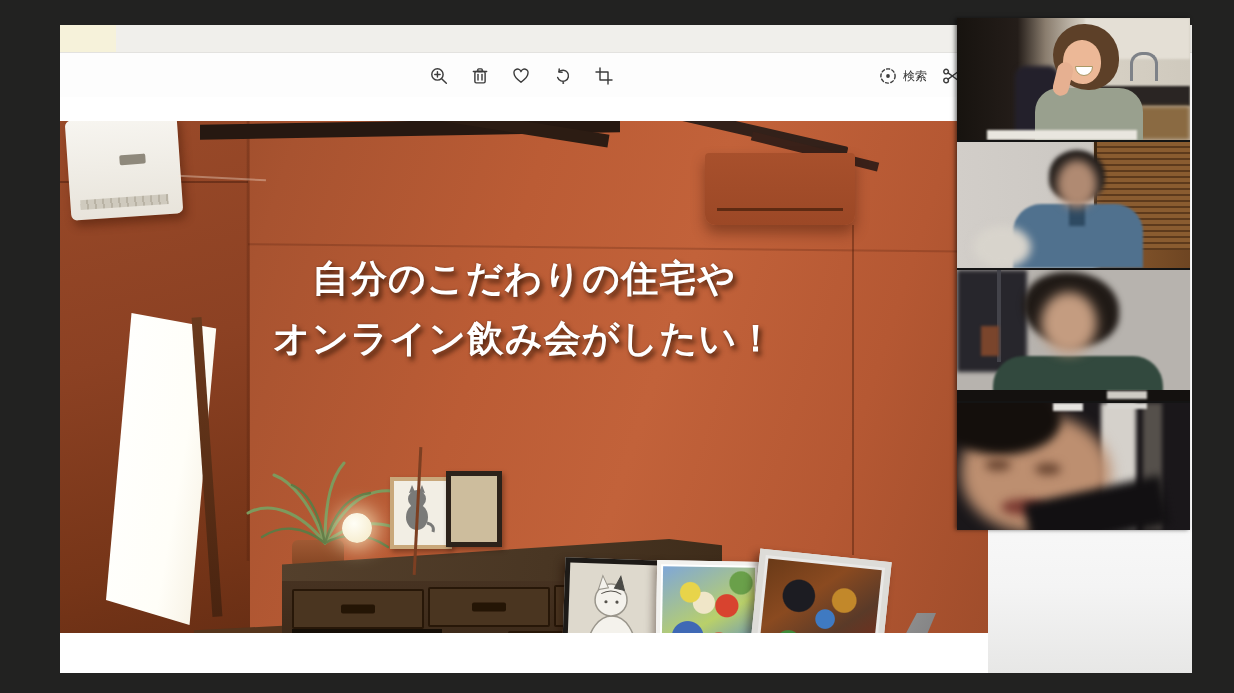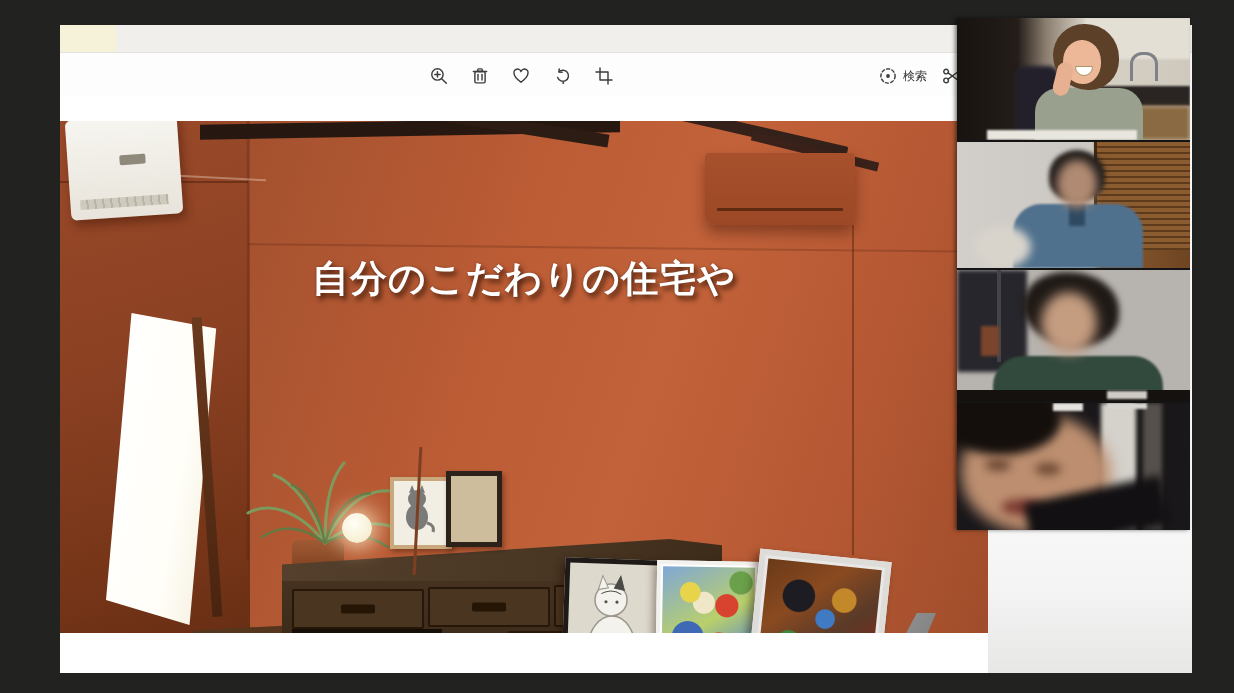--- a/index.html
+++ b/index.html
@@ -325,20 +325,21 @@
           <div class="artA"></div>
         </div>
       <div class="frame-colorB">
           <div class="artB"></div>
         </div>
       <div class="ladder"></div>
       <div class="stick"></div>
 
       <div class="overlay-text">
         <div>自分のこだわりの住宅や</div>
+        <div>オンライン飲み会がしたい！</div>
       </div>
     </div>
 
     <div class="white-panel"></div>
   </div>
 
   <div class="participants">
     <div class="tile t1">
       <div class="cab"></div>
         <div class="counter"></div>

